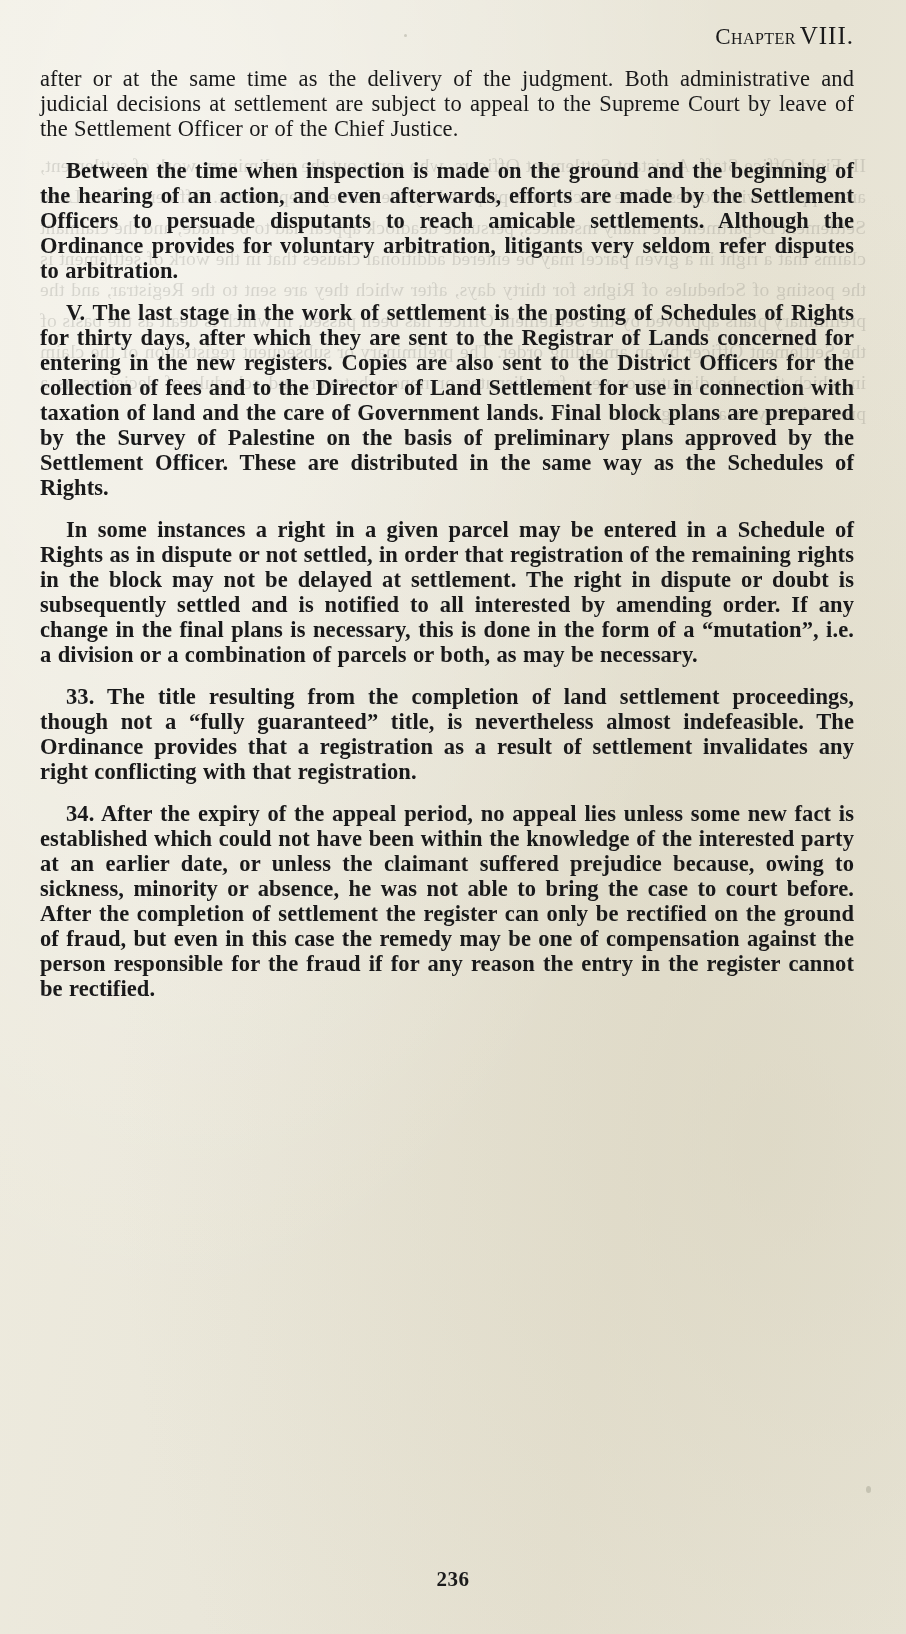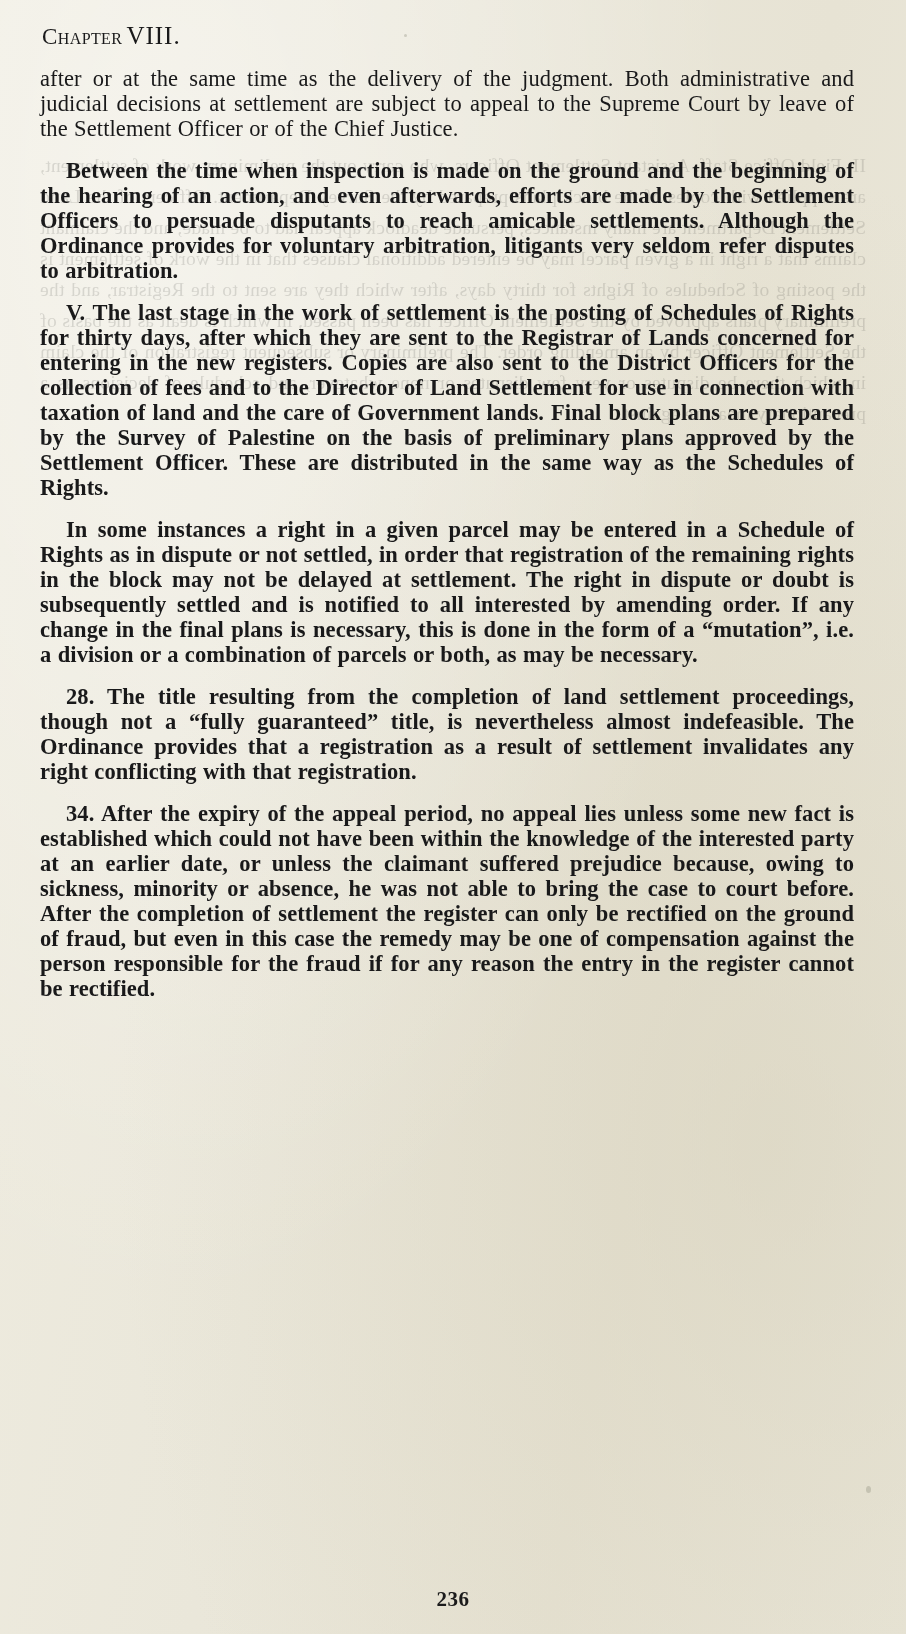--- a/index.html
+++ b/index.html
@@ -43,20 +43,21 @@
     position: absolute;
     inset: 0;
     padding: 22px 52px 0 40px;
     box-sizing: border-box;
   }
   .chapter-head {
     font-size: 21px;
     letter-spacing: 0.4px;
     margin: 0 0 16px 2px;
     color: #19191a;
+    text-align: right;
   }
   .chapter-head .smallcaps {
     font-variant: small-caps;
     font-size: 23px;
   }
   .chapter-head .num {
     font-size: 25px;
     letter-spacing: 1px;
     margin-left: 4px;
   }
@@ -74,21 +75,21 @@
     text-indent: 26px;
     font-weight: bold;
   }
   p.noindent {
     text-indent: 0;
   }
   .folio {
     position: absolute;
     left: 0;
     right: 0;
-    bottom: 22px;
+    bottom: 42px;
     text-align: center;
     font-size: 21px;
     font-weight: bold;
     letter-spacing: 0.5px;
     color: #1b1b1b;
   }
   .speck {
     position: absolute;
     background: #8d8b7c;
     border-radius: 50%;
@@ -105,21 +106,21 @@
 <div class="content">
 
   <div class="chapter-head">
     <span class="smallcaps">Chapter</span><span class="num">VIII.</span>
   </div>
 
   <p class="noindent">after or at the same time as the delivery of the judgment. Both administrative and judicial decisions at settlement are subject to appeal to the Supreme Court by leave of the Settlement Officer or of the Chief Justice.</p>
   <p class="indent">Between the time when inspection is made on the ground and the beginning of the hearing of an action, and even afterwards, efforts are made by the Settlement Officers to persuade disputants to reach amicable settlements. Although the Ordinance provides for voluntary arbitration, litigants very seldom refer disputes to arbitration.</p>
   <p class="indent">V. The last stage in the work of settlement is the posting of Schedules of Rights for thirty days, after which they are sent to the Registrar of Lands concerned for entering in the new registers. Copies are also sent to the District Officers for the collection of fees and to the Director of Land Settlement for use in connection with taxation of land and the care of Government lands. Final block plans are prepared by the Survey of Palestine on the basis of preliminary plans approved by the Settlement Officer. These are distributed in the same way as the Schedules of Rights.</p>
   <p class="indent">In some instances a right in a given parcel may be entered in a Schedule of Rights as in dispute or not settled, in order that registration of the remaining rights in the block may not be delayed at settlement. The right in dispute or doubt is subsequently settled and is notified to all interested by amending order. If any change in the final plans is necessary, this is done in the form of a “mutation”, i.e. a division or a combination of parcels or both, as may be necessary.</p>
-  <p class="indent">28. The title resulting from the completion of land settlement proceedings, though not a “fully guaranteed” title, is nevertheless almost indefeasible. The Ordinance provides that a registration as a result of settlement invalidates any right conflicting with that registration.</p>
+  <p class="indent">33. The title resulting from the completion of land settlement proceedings, though not a “fully guaranteed” title, is nevertheless almost indefeasible. The Ordinance provides that a registration as a result of settlement invalidates any right conflicting with that registration.</p>
   <p class="indent">34. After the expiry of the appeal period, no appeal lies unless some new fact is established which could not have been within the knowledge of the interested party at an earlier date, or unless the claimant suffered prejudice because, owing to sickness, minority or absence, he was not able to bring the case to court before. After the completion of settlement the register can only be rectified on the ground of fraud, but even in this case the remedy may be one of compensation against the person responsible for the fraud if for any reason the entry in the register cannot be rectified.</p>
 
 </div>
 
 <div class="folio">236</div>
 
 <div class="speck" style="left:866px;top:1486px;width:5px;height:7px;"></div>
 <div class="speck" style="left:404px;top:34px;width:3px;height:3px;"></div>
 
 </body></html>

